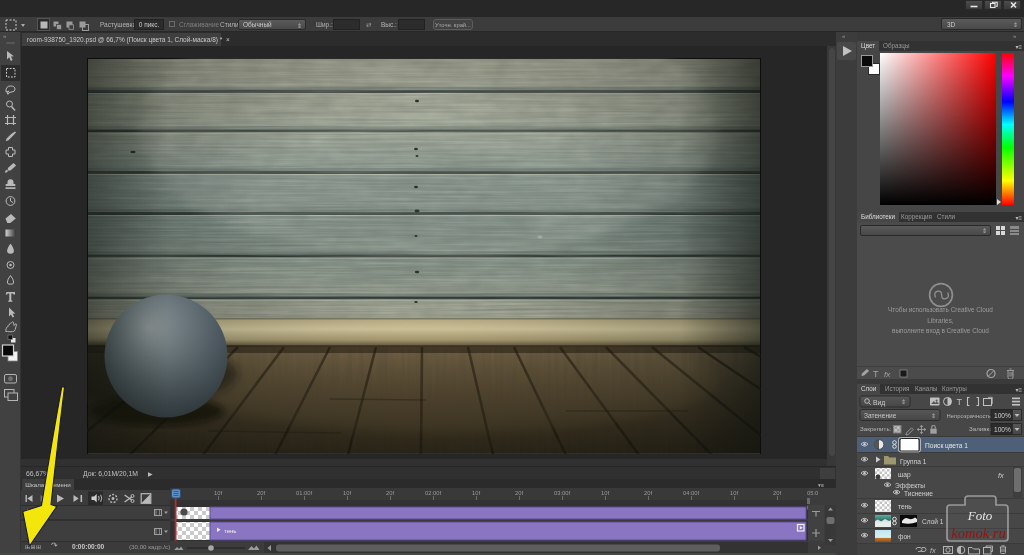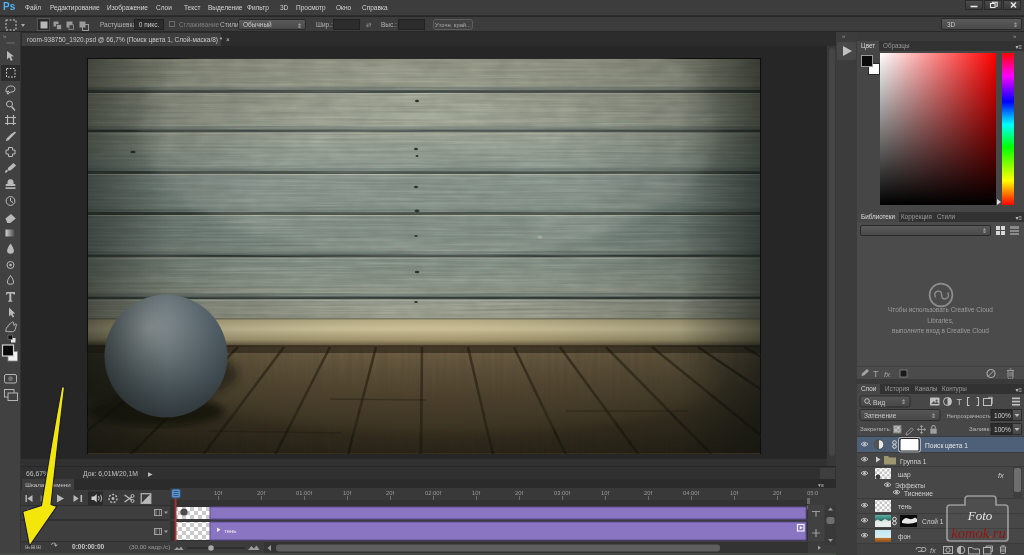--- a/index.html
+++ b/index.html
@@ -38,34 +38,20 @@
 #dock { left:857px; top:32px; width:167px; height:523px; background:#424242; }
 .ptabs { position:absolute; left:0; width:167px; height:10px; background:#323232; }
 .ptab { position:absolute; top:0; height:10px; font-size:6.3px; color:#999; padding:1px 4px 0 4px; }
 .ptab.act { background:#474747; color:#ddd; }
 .pmenu { position:absolute; right:2px; top:2px; color:#bbb; font-size:6px; }
 </style>
 </head>
 <body>
 <div id="stage">
 
-  <div id="menubar" class="abs">
-    <span class="ps">Ps</span>
-    <span class="mi" style="left:25px">Файл</span>
-    <span class="mi" style="left:50px">Редактирование</span>
-    <span class="mi" style="left:107px">Изображение</span>
-    <span class="mi" style="left:156px">Слои</span>
-    <span class="mi" style="left:184px">Текст</span>
-    <span class="mi" style="left:208px">Выделение</span>
-    <span class="mi" style="left:247px">Фильтр</span>
-    <span class="mi" style="left:280px">3D</span>
-    <span class="mi" style="left:296px">Просмотр</span>
-    <span class="mi" style="left:336px">Окно</span>
-    <span class="mi" style="left:362px">Справка</span>
-  </div>
   <div class="winbtn" style="left:965px"></div>
   <div class="winbtn" style="left:984px"></div>
   <div class="winbtn" style="left:1003px"></div>
   <svg class="abs" style="left:965px;top:0;z-index:5" width="57" height="10" viewBox="0 0 57 10">
     <path d="M5.5 6.5 h7" stroke="#e6e6e6" stroke-width="1.6"></path>
     <rect x="25.5" y="3.5" width="4.5" height="4" fill="none" stroke="#e6e6e6" stroke-width="1.1"></rect>
     <path d="M27.5 3.5 v-1.3 h4.7 v4 h-1.6" fill="none" stroke="#e6e6e6" stroke-width="1.1"></path>
     <path d="M46 2.5 l5 5 M51 2.5 l-5 5" stroke="#e6e6e6" stroke-width="1.6"></path>
   </svg>
 

